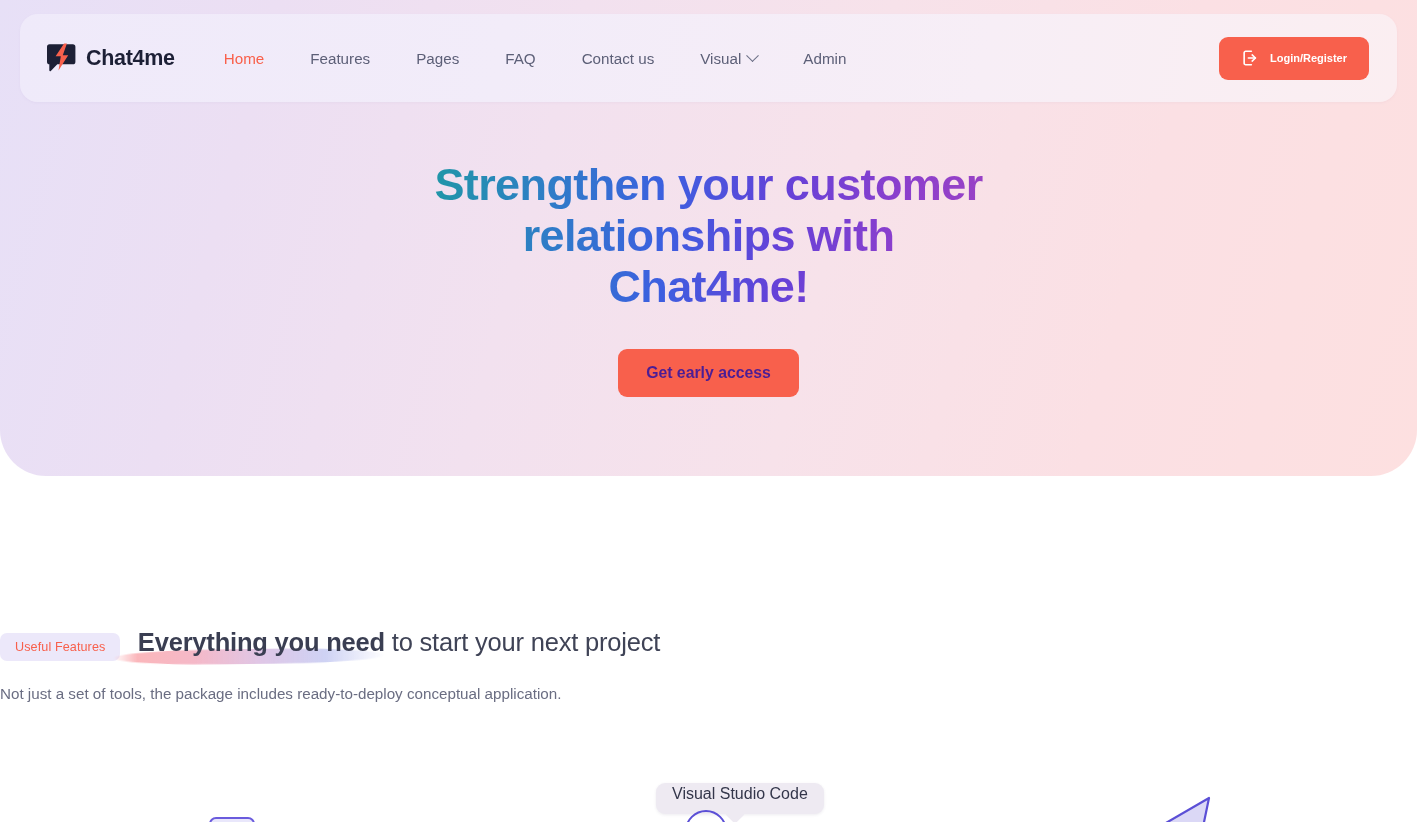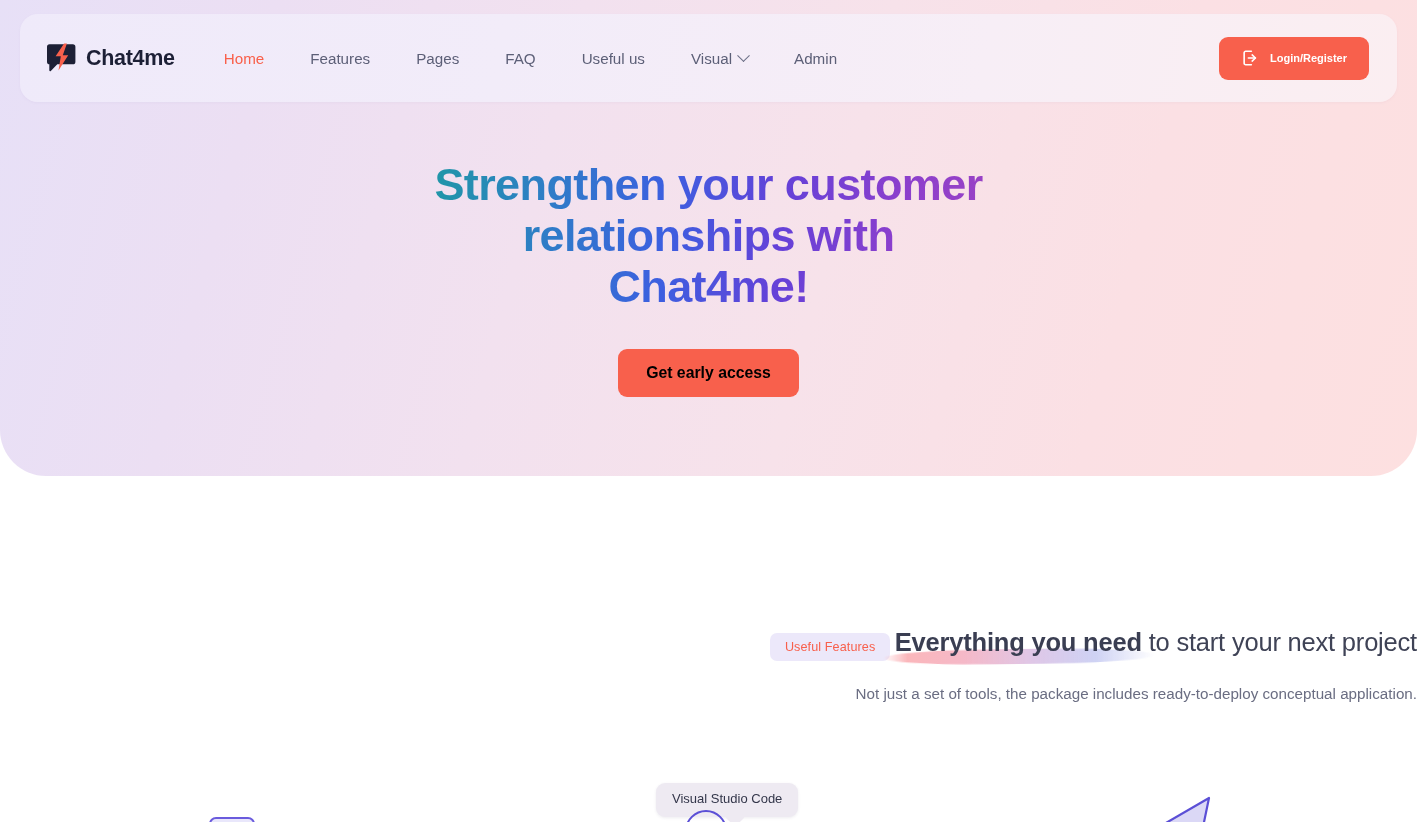--- a/index.html
+++ b/index.html
@@ -156,39 +156,39 @@
     font-size: 15.6px;
     color: #5b5e74;
     line-height: 1.5;
   }
   .hero-cta {
     margin-top: 36px;
     display: inline-flex;
     align-items: center;
     justify-content: center;
     background: #f8604c;
-    color: #000000;
+    color: #4c1d95;
     font-size: 15.8px;
     font-weight: 700;
     border: none;
     border-radius: 9px;
     height: 48px;
     padding: 0 28px;
     cursor: pointer;
     font-family: inherit;
   }
 
   
   .features {
     position: absolute;
     top: 532px;
     left: 0;
     width: 1417px;
     height: 290px;
-    text-align: right;
+    text-align: left;
     background: #ffffff;
   }
   .badge {
     display: inline-block;
     margin-top: 101px;
     background: #ece8fa;
     color: #f8604c;
     font-size: 12.6px;
     font-weight: 500;
     letter-spacing: 0.1px;
@@ -201,20 +201,21 @@
     margin-top: 27px;
   }
   .sec-title {
     position: relative;
     z-index: 2;
     font-size: 25.5px;
     color: #3f4356;
     font-weight: 400;
     letter-spacing: -0.2px;
     white-space: nowrap;
+    margin-left: 13px;
   }
   .sec-title b { font-weight: 700; color: #3a3e52; }
   .underline-stroke {
     position: absolute;
     z-index: 1;
     left: -12px;
     bottom: -7px;
     width: 272px;
     height: 15px;
     background: linear-gradient(90deg,
@@ -243,22 +244,22 @@
     height: 62px;
     overflow: hidden;
     pointer-events: none;
   }
   .tooltip {
     position: absolute;
     left: 656px;
     top: 23px;
     background: #eeeaf2;
     color: #33364a;
-    font-size: 13px;
-    padding: 8px 16px 11px;
+    font-size: 16px;
+    padding: 2px 16px 11px;
     border-radius: 9px;
     box-shadow: 0 1px 3px rgba(80,70,110,0.10);
     white-space: nowrap;
   }
   .tooltip:after {
     content: "";
     position: absolute;
     left: 72px;
     bottom: -7px;
     width: 14px; height: 14px;
@@ -311,21 +312,21 @@
           </svg>
         </span>
         <span class="logo-text">Chat4me</span>
       </div>
 
       <nav class="nav">
         <a class="nav-item active">Home</a>
         <a class="nav-item">Features</a>
         <a class="nav-item">Pages</a>
         <a class="nav-item">FAQ</a>
-        <a class="nav-item">Useful us</a>
+        <a class="nav-item">Contact us</a>
         <a class="nav-item">
           <span>Visual</span>
           <span class="chev"></span>
         </a>
         <a class="nav-item">Admin</a>
       </nav>
 
       <button class="login-btn">
         <span>
           <svg width="18" height="18" viewBox="0 0 20 20" fill="none" xmlns="http://www.w3.org/2000/svg">

